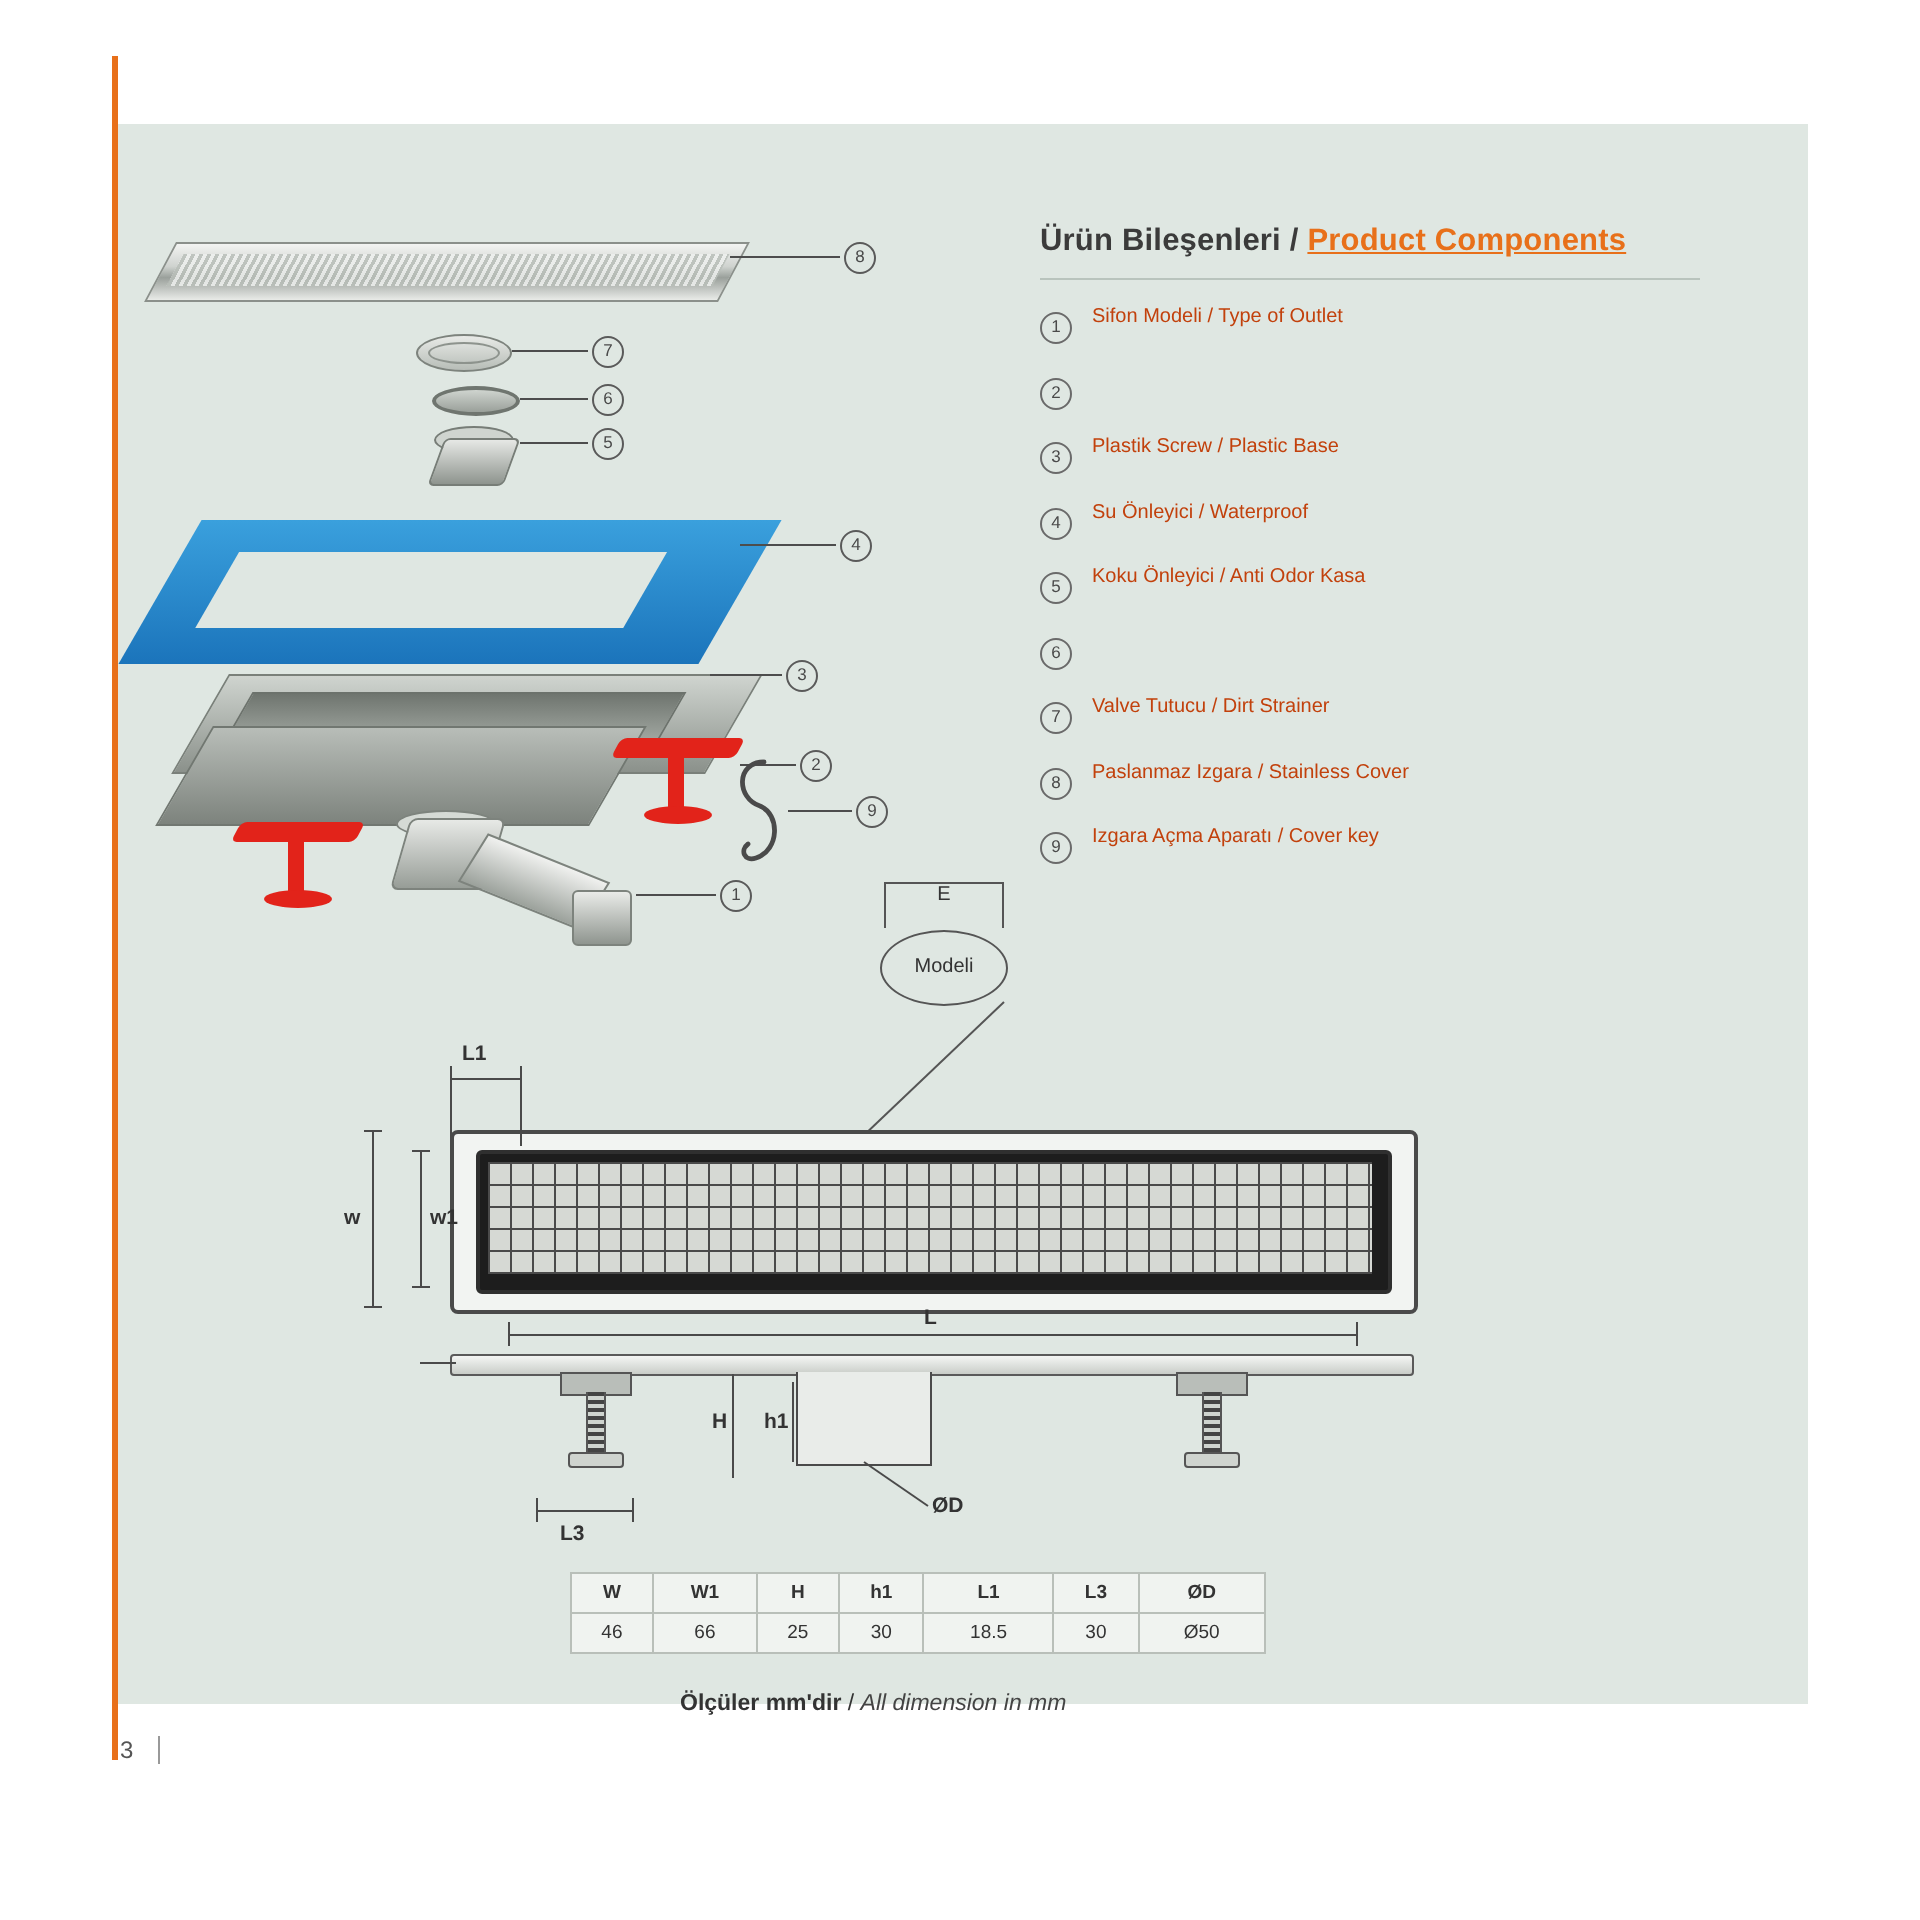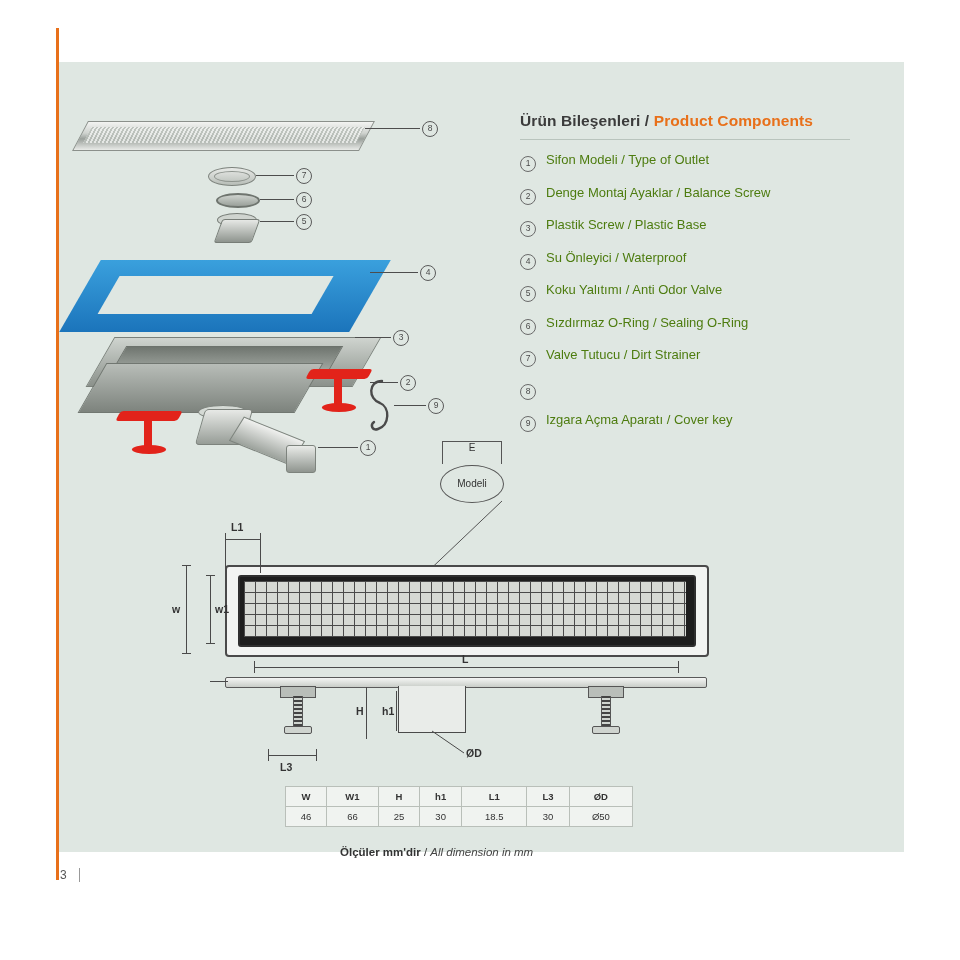--- a/index.html
+++ b/index.html
@@ -22,37 +22,37 @@
     position:absolute;left:59px;top:62px;width:845px;height:790px;
     background:#dfe7e2;
   }
   
   .components{
     position:absolute;left:520px;top:112px;width:360px;
   }
   .comp-title{
     font-size:15.5px;font-weight:bold;color:#3b3b3b;letter-spacing:.1px;
   }
-  .comp-title .en{color:#e8701a;}
+  .comp-title .en{color:#e8701a;text-decoration:underline;}
   .comp-rule{
     margin-top:9px;border-top:1px solid #b9c4bd;width:330px;
   }
   .comp-list{margin-top:13px;}
   .comp-item{
     display:flex;align-items:flex-start;gap:10px;
     margin-bottom:13.5px;
   }
   .num-circle{
     flex:0 0 auto;
     width:14px;height:14px;border:1px solid #6a6a6a;border-radius:50%;
     color:#4a4a4a;font-size:8.5px;line-height:13px;text-align:center;
     margin-top:3px;
   }
   .comp-text{
-    font-size:13px;color:#4d7c0f;line-height:1.15;
+    font-size:10px;color:#c2410c;line-height:1.15;
   }
   
   .explode{position:absolute;left:70px;top:95px;width:430px;height:370px;}
   .lead{position:absolute;height:1px;background:#4d4d4d;}
   .lead-num{
     position:absolute;width:14px;height:14px;border:1px solid #5a5a5a;border-radius:50%;
     font-size:8.5px;line-height:13px;text-align:center;color:#4a4a4a;background:#dfe7e2;
   }
   
   .grate{
@@ -322,44 +322,43 @@
     </div>
     <div class="comp-rule"></div>
 
     <div class="comp-list">
       <div class="comp-item">
         <div class="num-circle">1</div>
         <div class="comp-text">Sifon Modeli / Type of Outlet</div>
       </div>
       <div class="comp-item">
         <div class="num-circle">2</div>
-        <div class="comp-text">Denge Montaj Ayaklar / Balance Screw</div>
       </div>
       <div class="comp-item">
         <div class="num-circle">3</div>
         <div class="comp-text">Plastik Screw / Plastic Base</div>
       </div>
       <div class="comp-item">
         <div class="num-circle">4</div>
         <div class="comp-text">Su Önleyici / Waterproof</div>
       </div>
       <div class="comp-item">
         <div class="num-circle">5</div>
-        <div class="comp-text">Koku Yalıtımı / Anti Odor Valve</div>
+        <div class="comp-text">Koku Önleyici / Anti Odor Kasa</div>
       </div>
       <div class="comp-item">
         <div class="num-circle">6</div>
-        <div class="comp-text">Sızdırmaz O-Ring / Sealing O-Ring</div>
       </div>
       <div class="comp-item">
         <div class="num-circle">7</div>
         <div class="comp-text">Valve Tutucu / Dirt Strainer</div>
       </div>
       <div class="comp-item">
         <div class="num-circle">8</div>
+        <div class="comp-text">Paslanmaz Izgara / Stainless Cover</div>
       </div>
       <div class="comp-item">
         <div class="num-circle">9</div>
         <div class="comp-text">Izgara Açma Aparatı / Cover key</div>
       </div>
     </div>
   </div>
 
   <div class="tech">
 

